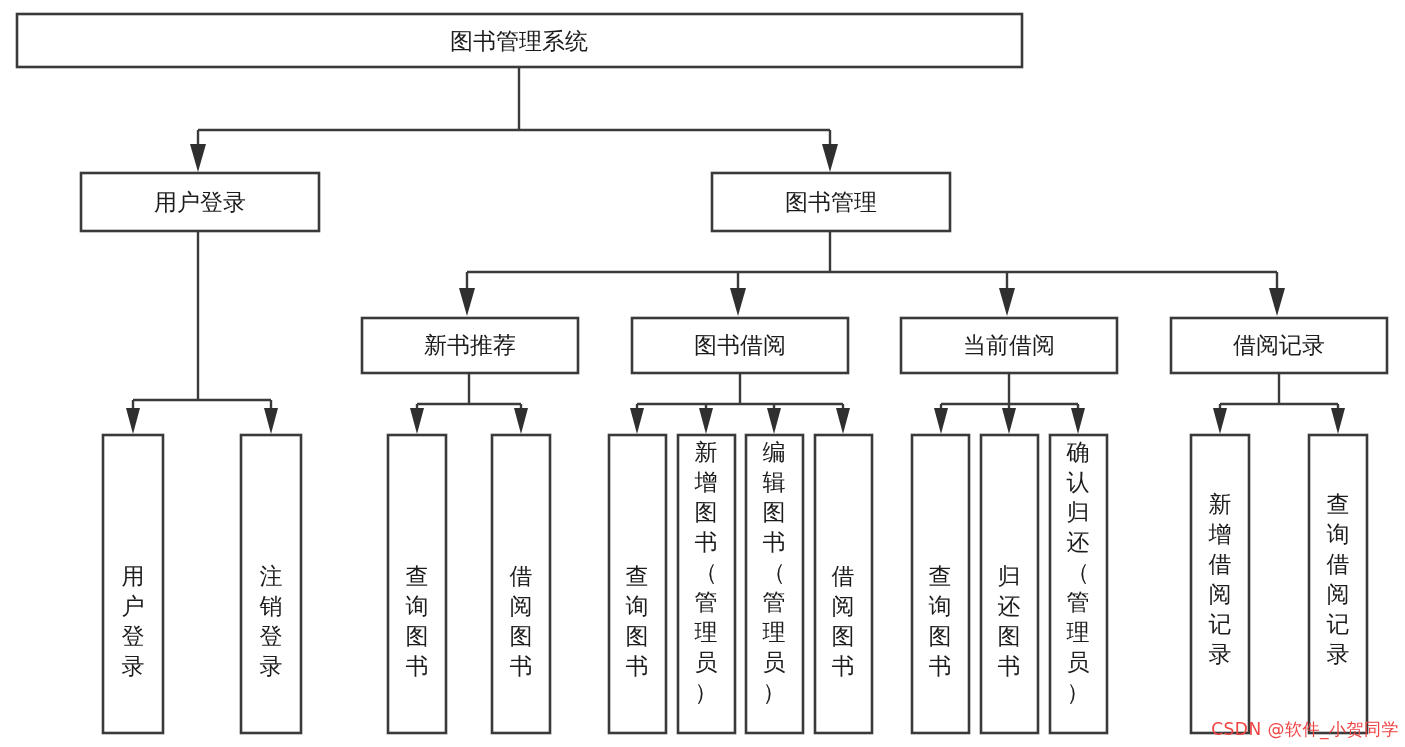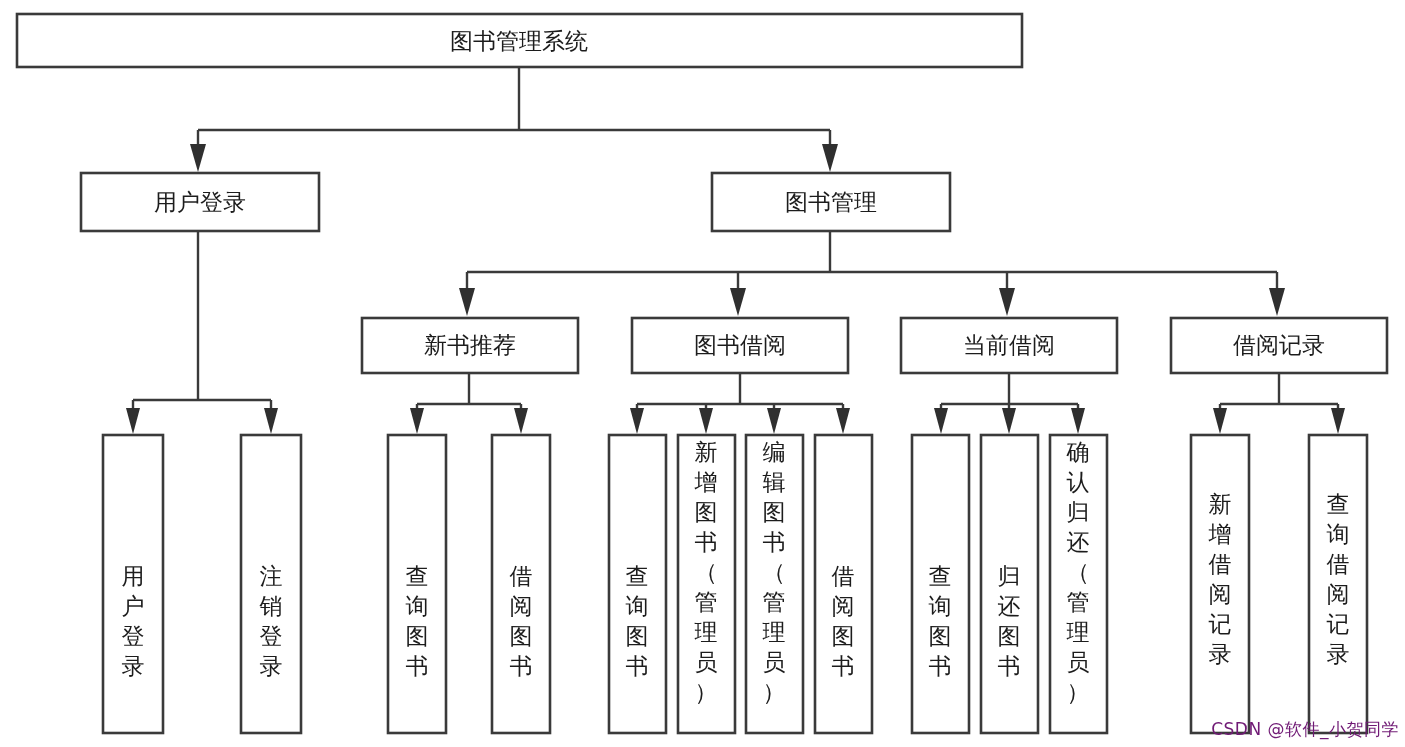--- a/index.html
+++ b/index.html
@@ -54,21 +54,21 @@
     font-size: 23px;
     fill: #1c1c1c;
     text-anchor: middle;
   }
   .watermark-text {
     position: absolute;
     right: 6px;
     bottom: 6px;
     font-family: "DejaVu Sans", "Liberation Sans", sans-serif;
     font-size: 17px;
-    color: #701a75;
+    color: #ef4444;
     letter-spacing: 0.5px;
     white-space: nowrap;
     user-select: none;
   }
 </style>
 </head>
 <body>
 
 <div id="diagram-root">
 

